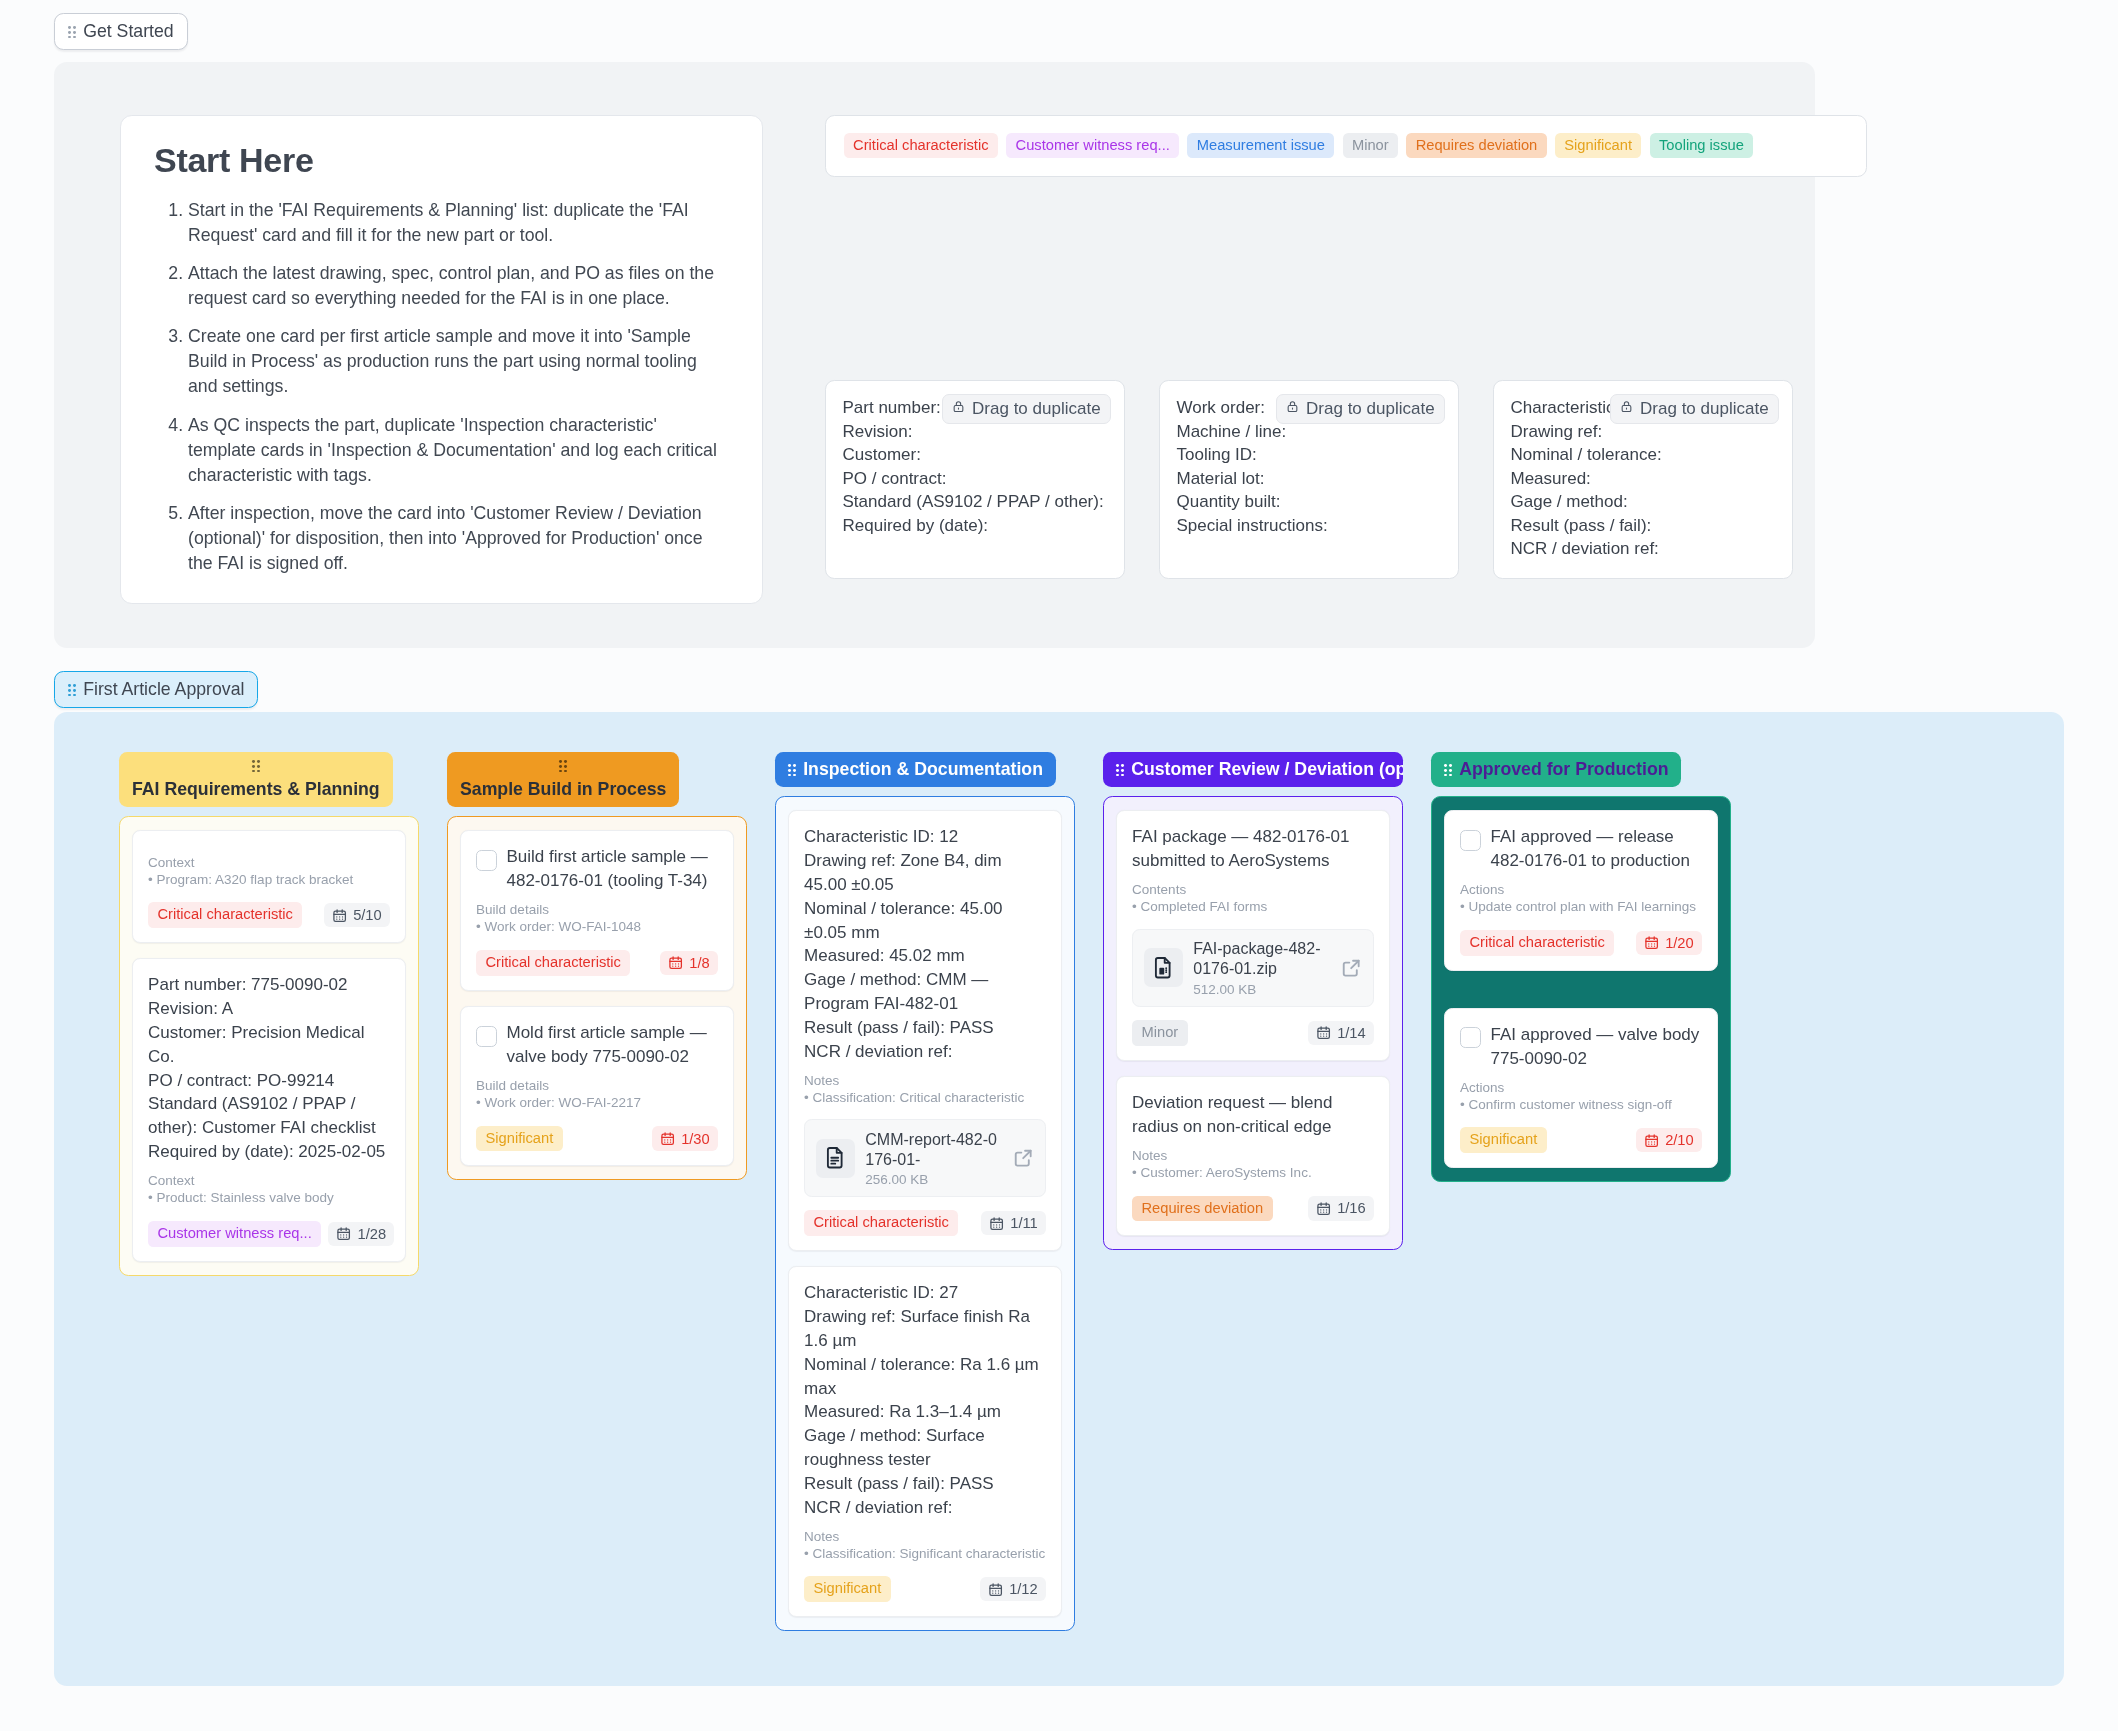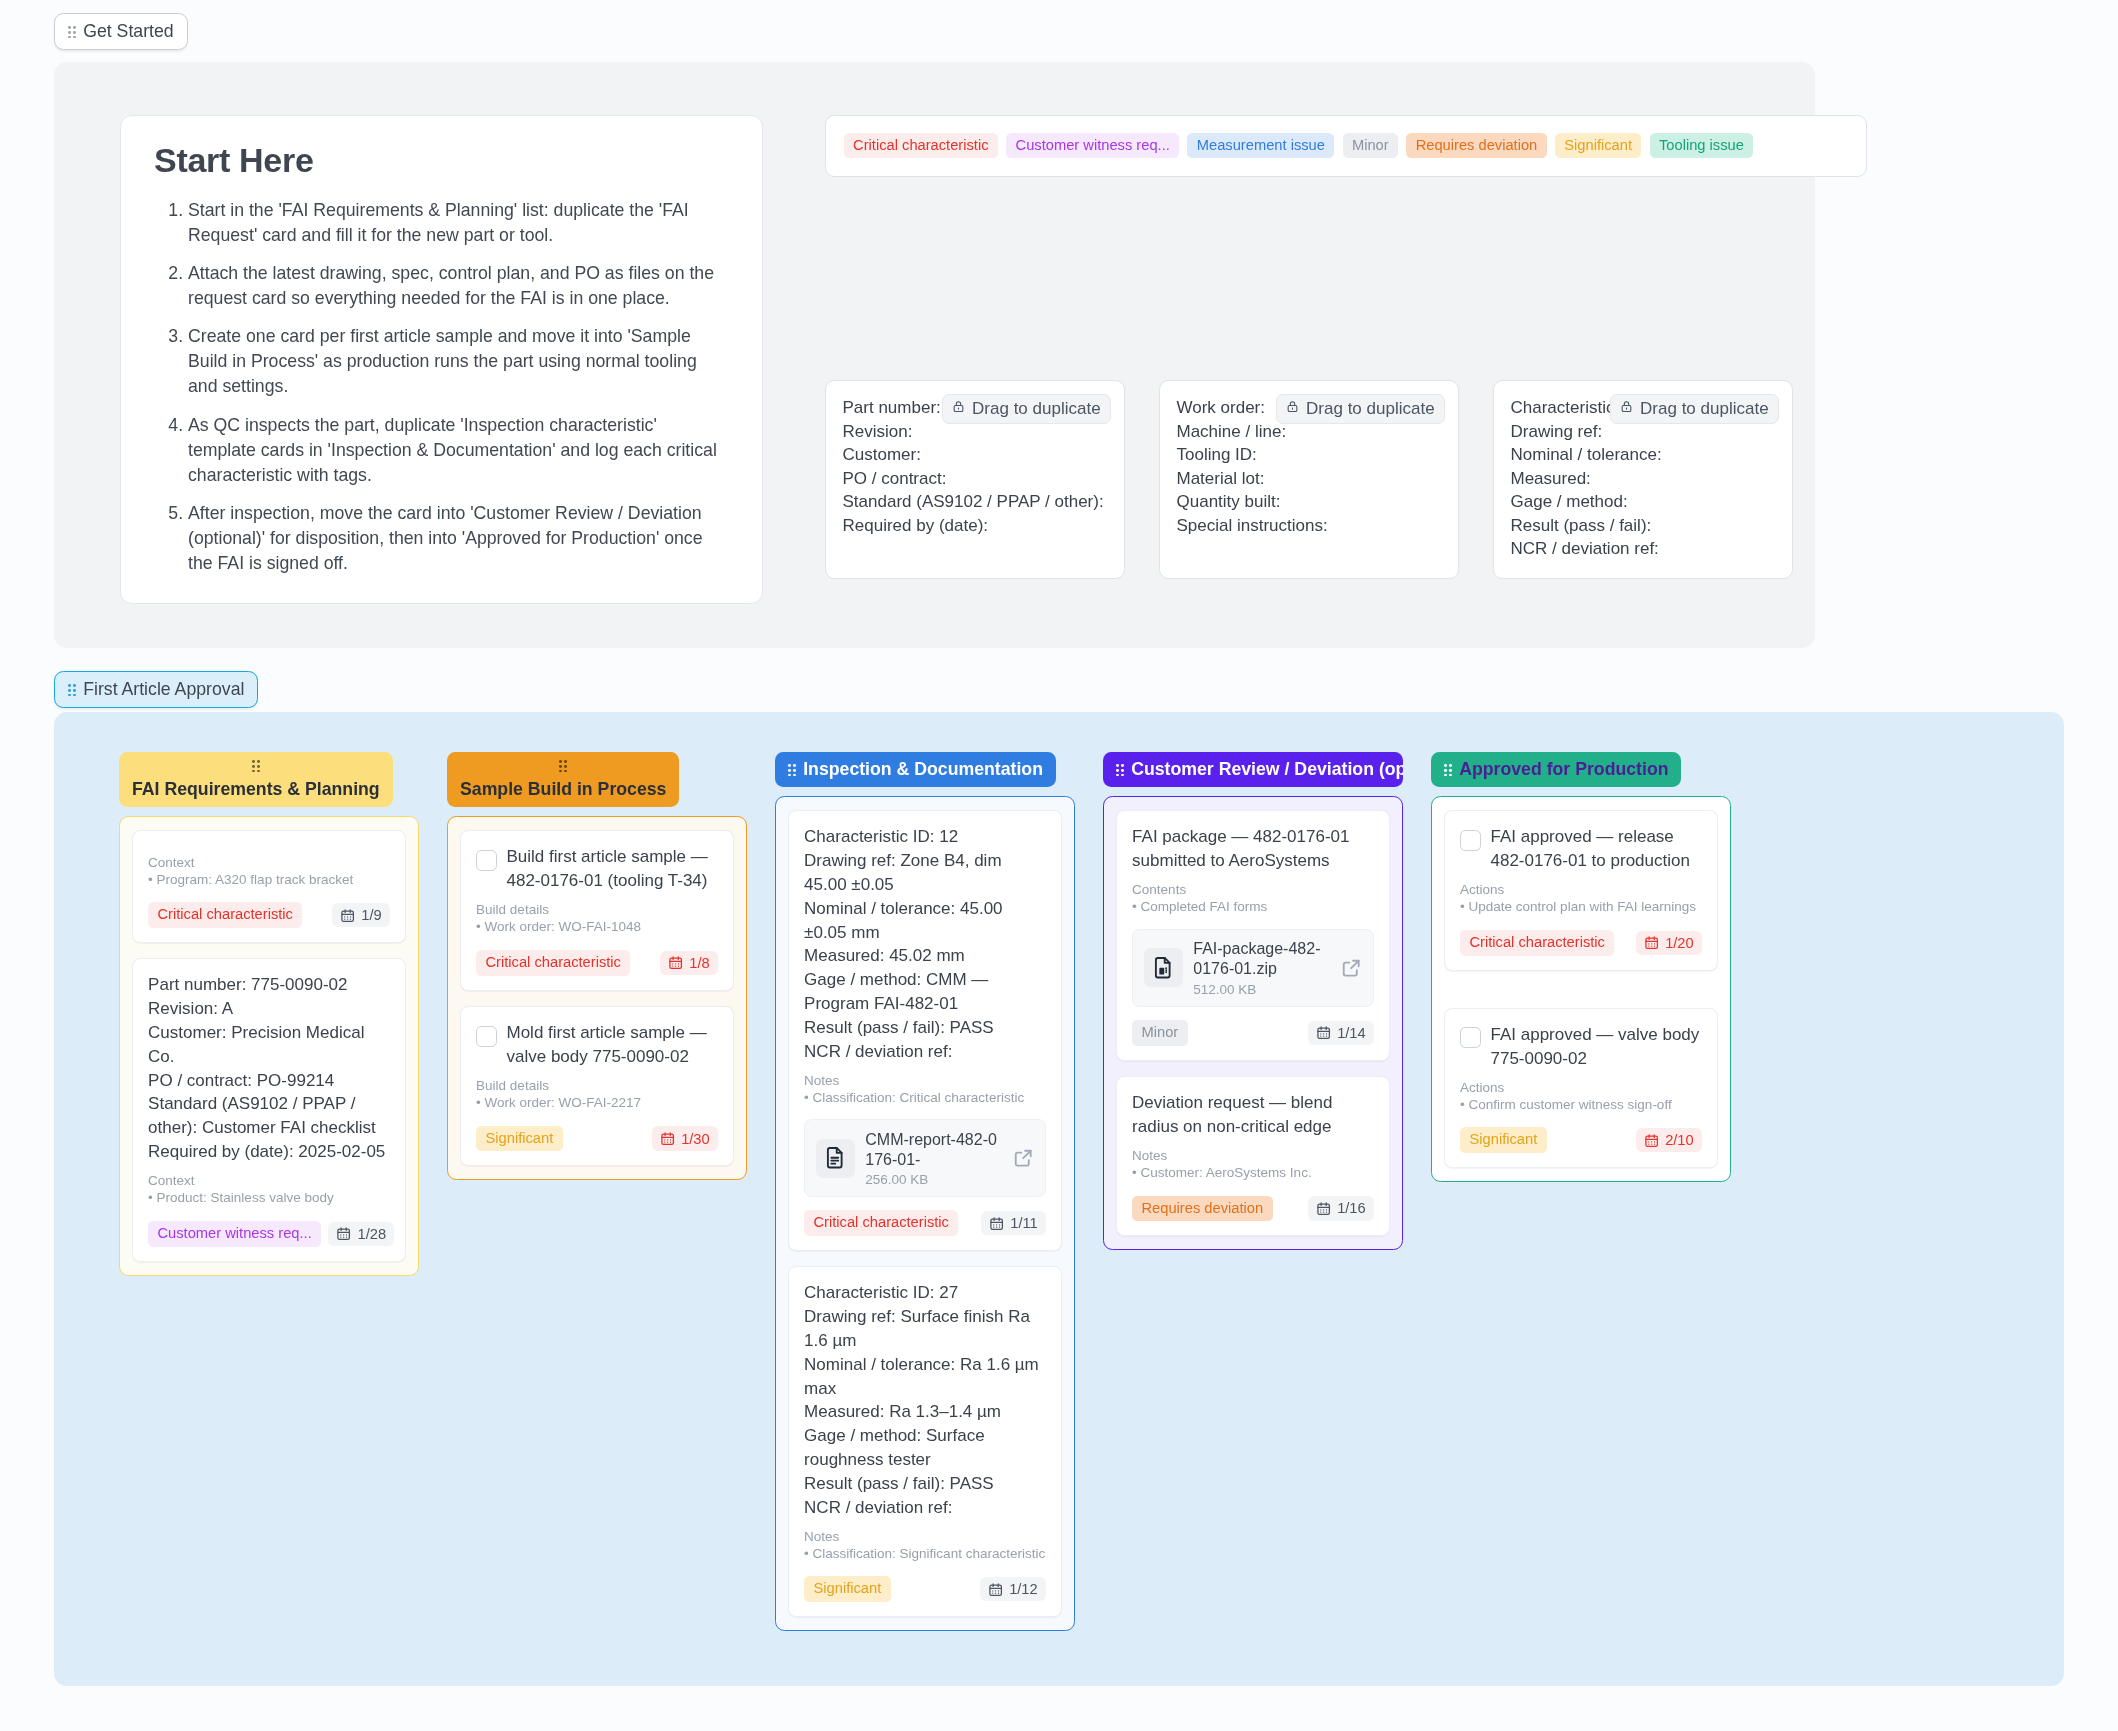--- a/index.html
+++ b/index.html
@@ -309,21 +309,21 @@
               <div class="sec-head">Context</div>
               <div class="sec-item">• Program: A320 flap track bracket</div>
               <div class="card-footer">
                 <span class="chip" style="background: rgb(253, 236, 236); color: rgb(228, 50, 43);">Critical characteristic</span>
                 <span class="due">
                   <svg class="cal" viewBox="0 0 24 24" fill="none" stroke="currentColor" stroke-width="2" stroke-linecap="round">
                     <rect x="3" y="5" width="18" height="16" rx="2.5"></rect>
                     <path d="M3 10h18M8 3v4M16 3v4"></path>
                     <path d="M7.5 14h.01M12 14h.01M16.5 14h.01M7.5 17.5h.01M12 17.5h.01M16.5 17.5h.01"></path>
                   </svg>
-                  <span>1/9</span>
+                  <span>5/10</span>
                 </span>
               </div>
             </div>
             <div class="card">
               <div class="card-top">
                 <div class="card-text">Part number: 775-0090-02<br>Revision: A<br>Customer: Precision Medical Co.<br>PO / contract: PO-99214<br>Standard (AS9102 / PPAP / other): Customer FAI checklist<br>Required by (date): 2025-02-05</div>
               </div>
               <div class="sec-head">Context</div>
               <div class="sec-item">• Product: Stainless valve body</div>
               <div class="card-footer">
@@ -525,21 +525,21 @@
         <div class="list"><div class="list-header light-text" style="background: rgb(34, 176, 138); color: #4c1d95;">
             <span class="grip">
               <i style="background: rgb(255, 255, 255);"></i>
               <i style="background: rgb(255, 255, 255);"></i>
               <i style="background: rgb(255, 255, 255);"></i>
               <i style="background: rgb(255, 255, 255);"></i>
               <i style="background: rgb(255, 255, 255);"></i>
               <i style="background: rgb(255, 255, 255);"></i>
             </span>
             <span>Approved for Production</span>
-          </div><div class="list-body" style="background: #ffffff; border-color: rgb(34, 176, 138); gap: 37px;">
+          </div><div class="list-body" style="background: #0f766e; border-color: rgb(34, 176, 138); gap: 37px;">
             <div class="card">
               <div class="card-top">
                 <div class="checkbox"></div>
                 <div class="card-text">FAI approved — release 482-0176-01 to production</div>
               </div>
               <div class="sec-head">Actions</div>
               <div class="sec-item">• Update control plan with FAI learnings</div>
               <div class="card-footer">
                 <span class="chip" style="background: rgb(253, 236, 236); color: rgb(228, 50, 43);">Critical characteristic</span>
                 <span class="due overdue">

